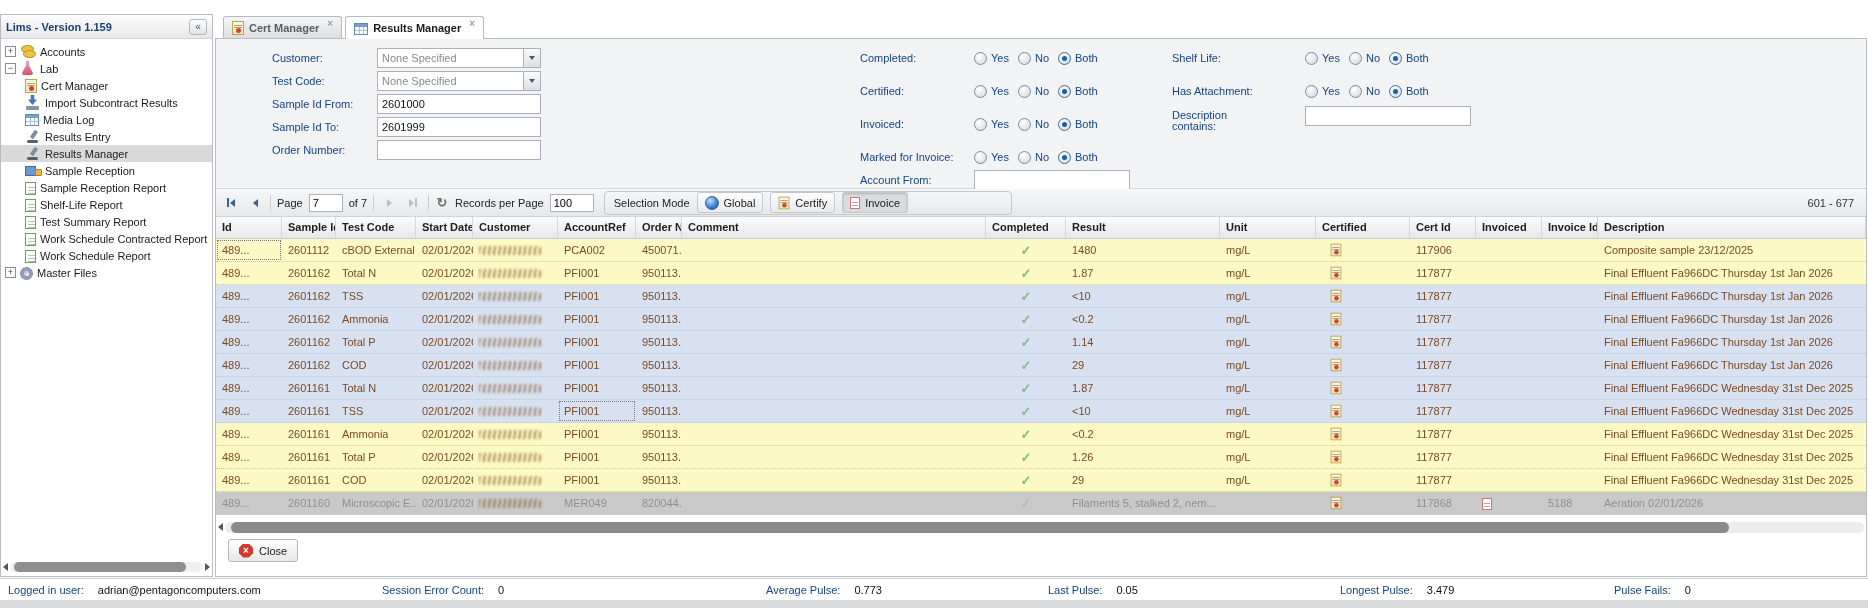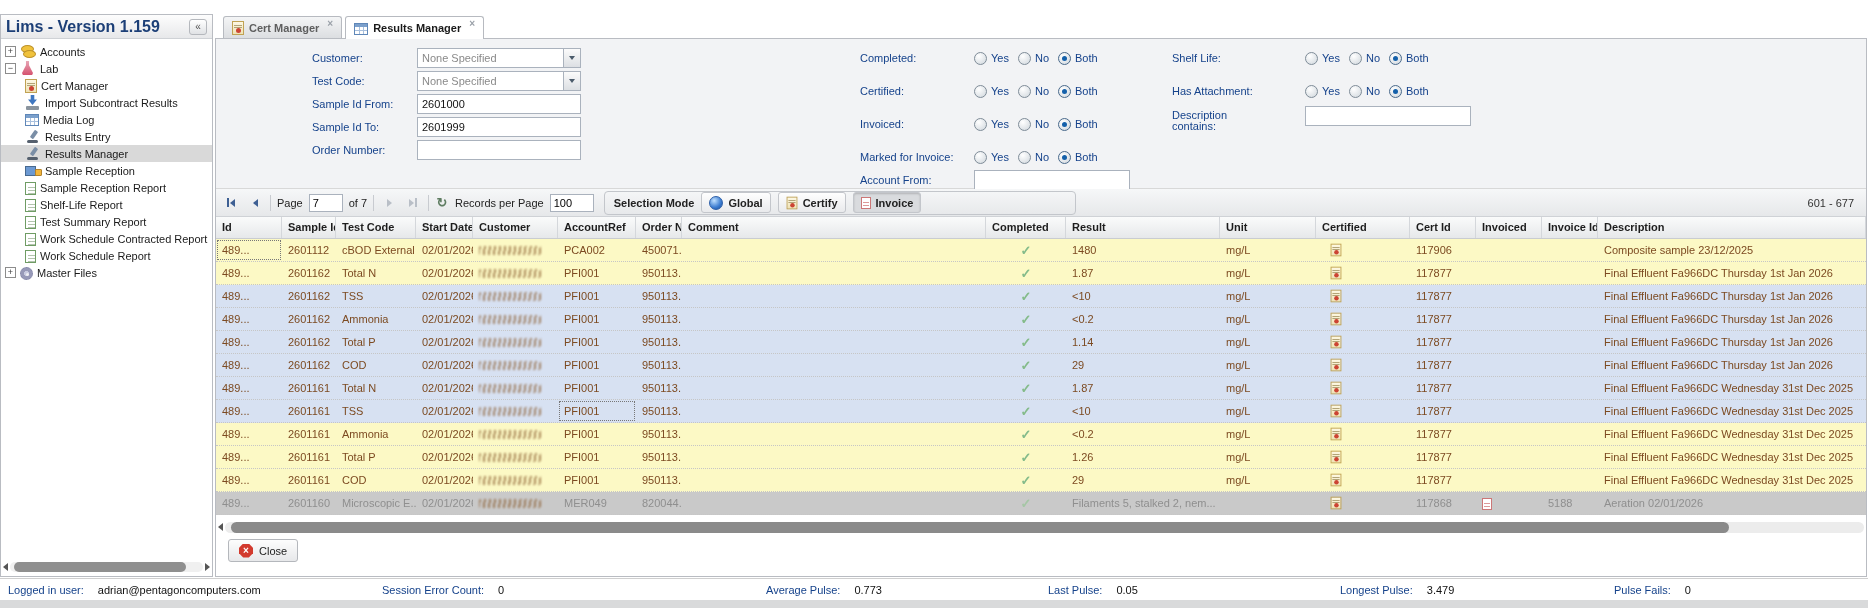--- a/index.html
+++ b/index.html
@@ -8,21 +8,21 @@
     --border:#b9bcc2; --check:#84bb8a;
   }
   *{box-sizing:border-box;}
   html,body{margin:0;padding:0;background:#fff;}
   body{width:1868px;height:608px;font-family:"Liberation Sans",sans-serif;font-size:11px;color:#222;overflow:hidden;}
   #app{position:relative;width:1868px;height:608px;overflow:hidden;}
 
   
   #sidebar{position:absolute;left:0;top:14px;width:213px;height:563px;border:1px solid var(--border);background:#fff;}
   .sb-header{height:24px;background:linear-gradient(#fdfdfd,#e7e8ea);border-bottom:1px solid #cfd2d6;display:flex;align-items:center;padding:0 5px;}
-  .sb-title{flex:1;color:#1c3f77;font-weight:bold;font-size:16px;}
+  .sb-title{flex:1;color:#1c3f77;font-weight:bold;font-size:11px;}
   .collapse-btn{width:18px;height:16px;border:1px solid #b5b8bd;border-radius:3px;background:linear-gradient(#ffffff,#e0e2e5);color:#555;font-size:10px;text-align:center;line-height:14px;cursor:pointer;}
   .tree{padding-top:4px;}
   .tree-item{height:17px;display:flex;align-items:center;gap:4px;padding-left:4px;white-space:nowrap;overflow:hidden;cursor:pointer;}
   .tree-item.lvl1{padding-left:24px;}
   .tree-item.selected{background:#d9d9d9;}
   .expander{width:11px;height:11px;border:1px solid #8c8c8c;background:#fff;font-size:9px;line-height:9px;text-align:center;color:#444;flex:none;}
   .tree-label{color:#1a1a1a;}
   .sb-hscroll{position:absolute;left:2px;right:2px;bottom:2px;height:14px;display:flex;align-items:center;gap:2px;}
   .sb-track{flex:1;height:10px;background:#f0f0f0;border-radius:5px;position:relative;}
   .sb-thumb{position:absolute;left:4px;top:0;width:172px;height:10px;background:#8f8f8f;border-radius:5px;}
@@ -65,21 +65,21 @@
   .tab.active{background:#fff;color:#1a1a1a;height:23px;}
   .tab-close{margin-left:3px;color:#9aa0a8;font-size:10px;line-height:10px;align-self:flex-start;margin-top:2px;cursor:pointer;}
   .main-body{position:absolute;left:0;top:24px;right:0;bottom:0;border:1px solid var(--border);background:#fff;}
 
   
   .filter-panel{position:absolute;left:0;top:0;right:0;height:150px;background:#f2f3f5;border-bottom:1px solid #d8d8d8;}
   .fcol{position:absolute;top:9px;display:flex;flex-direction:column;gap:3px;}
   .fcol .sub{display:flex;flex-direction:column;gap:13px;}
   .frow{display:flex;align-items:center;height:20px;}
   .flabel{color:var(--accent);flex:none;}
-  .lw105{width:105px;margin-left:40px;} .lw80{width:80px;} .lw114{width:114px;} .lw133{width:133px;}
+  .lw105{width:105px;} .lw80{width:80px;} .lw114{width:114px;} .lw133{width:133px;}
   .desc-label{line-height:11px;margin-top:6px;}
   .txt{border:1px solid #aab2bd;background:#fff;height:20px;font:11px "Liberation Sans",sans-serif;padding:0 4px;color:#111;}
   .w164{width:164px;} .w146{width:146px;} .w156{width:156px;} .w166{width:166px;}
   .combo{display:flex;}
   .combo .txt{width:146px;color:#8a8a8a;border-right:none;}
   .combo-btn{width:18px;height:20px;border:1px solid #aab2bd;background:linear-gradient(#fbfbfb,#dcdfe3);display:flex;align-items:center;justify-content:center;cursor:pointer;}
   .combo-arrow{width:0;height:0;border-left:3px solid transparent;border-right:3px solid transparent;border-top:4px solid #4a5a6a;}
   .radio-opts{display:flex;align-items:center;gap:9px;}
   .radio-opt{display:flex;align-items:center;gap:4px;cursor:pointer;}
   .radio{width:13px;height:13px;border-radius:50%;border:1px solid #7f8c98;background:radial-gradient(circle at 35% 30%,#fff,#cfd6dc);position:relative;flex:none;}
@@ -88,21 +88,21 @@
   .radio-label{color:var(--accent);}
 
   
   .toolbar{position:absolute;left:0;top:150px;right:0;height:28px;background:linear-gradient(#f6f7f8,#e6e8ea);border-bottom:1px solid #cfd2d6;display:flex;align-items:center;padding:0 6px;gap:6px;}
   .tb-sep{width:1px;height:16px;background:#c8cbd0;}
   .pgb{width:18px;height:18px;display:flex;align-items:center;justify-content:center;gap:1px;color:#3d5f93;cursor:pointer;}
   .pgb.disabled{color:#b9bfc7;}
   .tb-label{color:#222;}
   .tb-input{width:34px;height:18px;border:1px solid #aab2bd;font:11px "Liberation Sans",sans-serif;padding:0 3px;}
   .tb-input.w44{width:44px;}
-  .group-box{display:flex;align-items:center;gap:7px;border:1px solid #c3c6cb;border-radius:4px;height:24px;padding:0 9px;width:472px;margin-left:4px;font-weight:bold;}
+  .group-box{display:flex;align-items:center;gap:7px;border:1px solid #c3c6cb;border-radius:4px;height:24px;padding:0 9px;width:408px;margin-left:4px;}
   .tb-btn{display:flex;align-items:center;gap:5px;border:1px solid #c3c6cb;border-radius:3px;background:linear-gradient(#fefefe,#e9eaec);height:21px;padding:0 7px;cursor:pointer;color:#222;}
   .tb-btn.pressed{background:#d9dbde;box-shadow:inset 0 1px 2px rgba(0,0,0,.18);}
   .range{margin-left:auto;color:#333;padding-right:6px;padding-left:36px;}
 
   
   .grid-header,.g-row{display:grid;grid-template-columns:66px 54px 80px 57px 85px 78px 46px 304px 80px 154px 96px 94px 66px 66px 56px 1fr;}
   .grid-header{position:absolute;left:0;top:178px;width:1650px;height:22px;background:linear-gradient(#fafbfb,#e6e8ea);border-bottom:1px solid #c9ccd1;}
   .gh-cell{border-right:1px solid #d4d7db;padding:4px 0 0 6px;font-weight:bold;color:#1d1d1d;white-space:nowrap;overflow:hidden;cursor:pointer;}
   .grid-rows{position:absolute;left:0;top:200px;width:1650px;}
   .g-row{height:23px;align-items:center;border-bottom:1px dotted #c6c6c6;cursor:pointer;}

